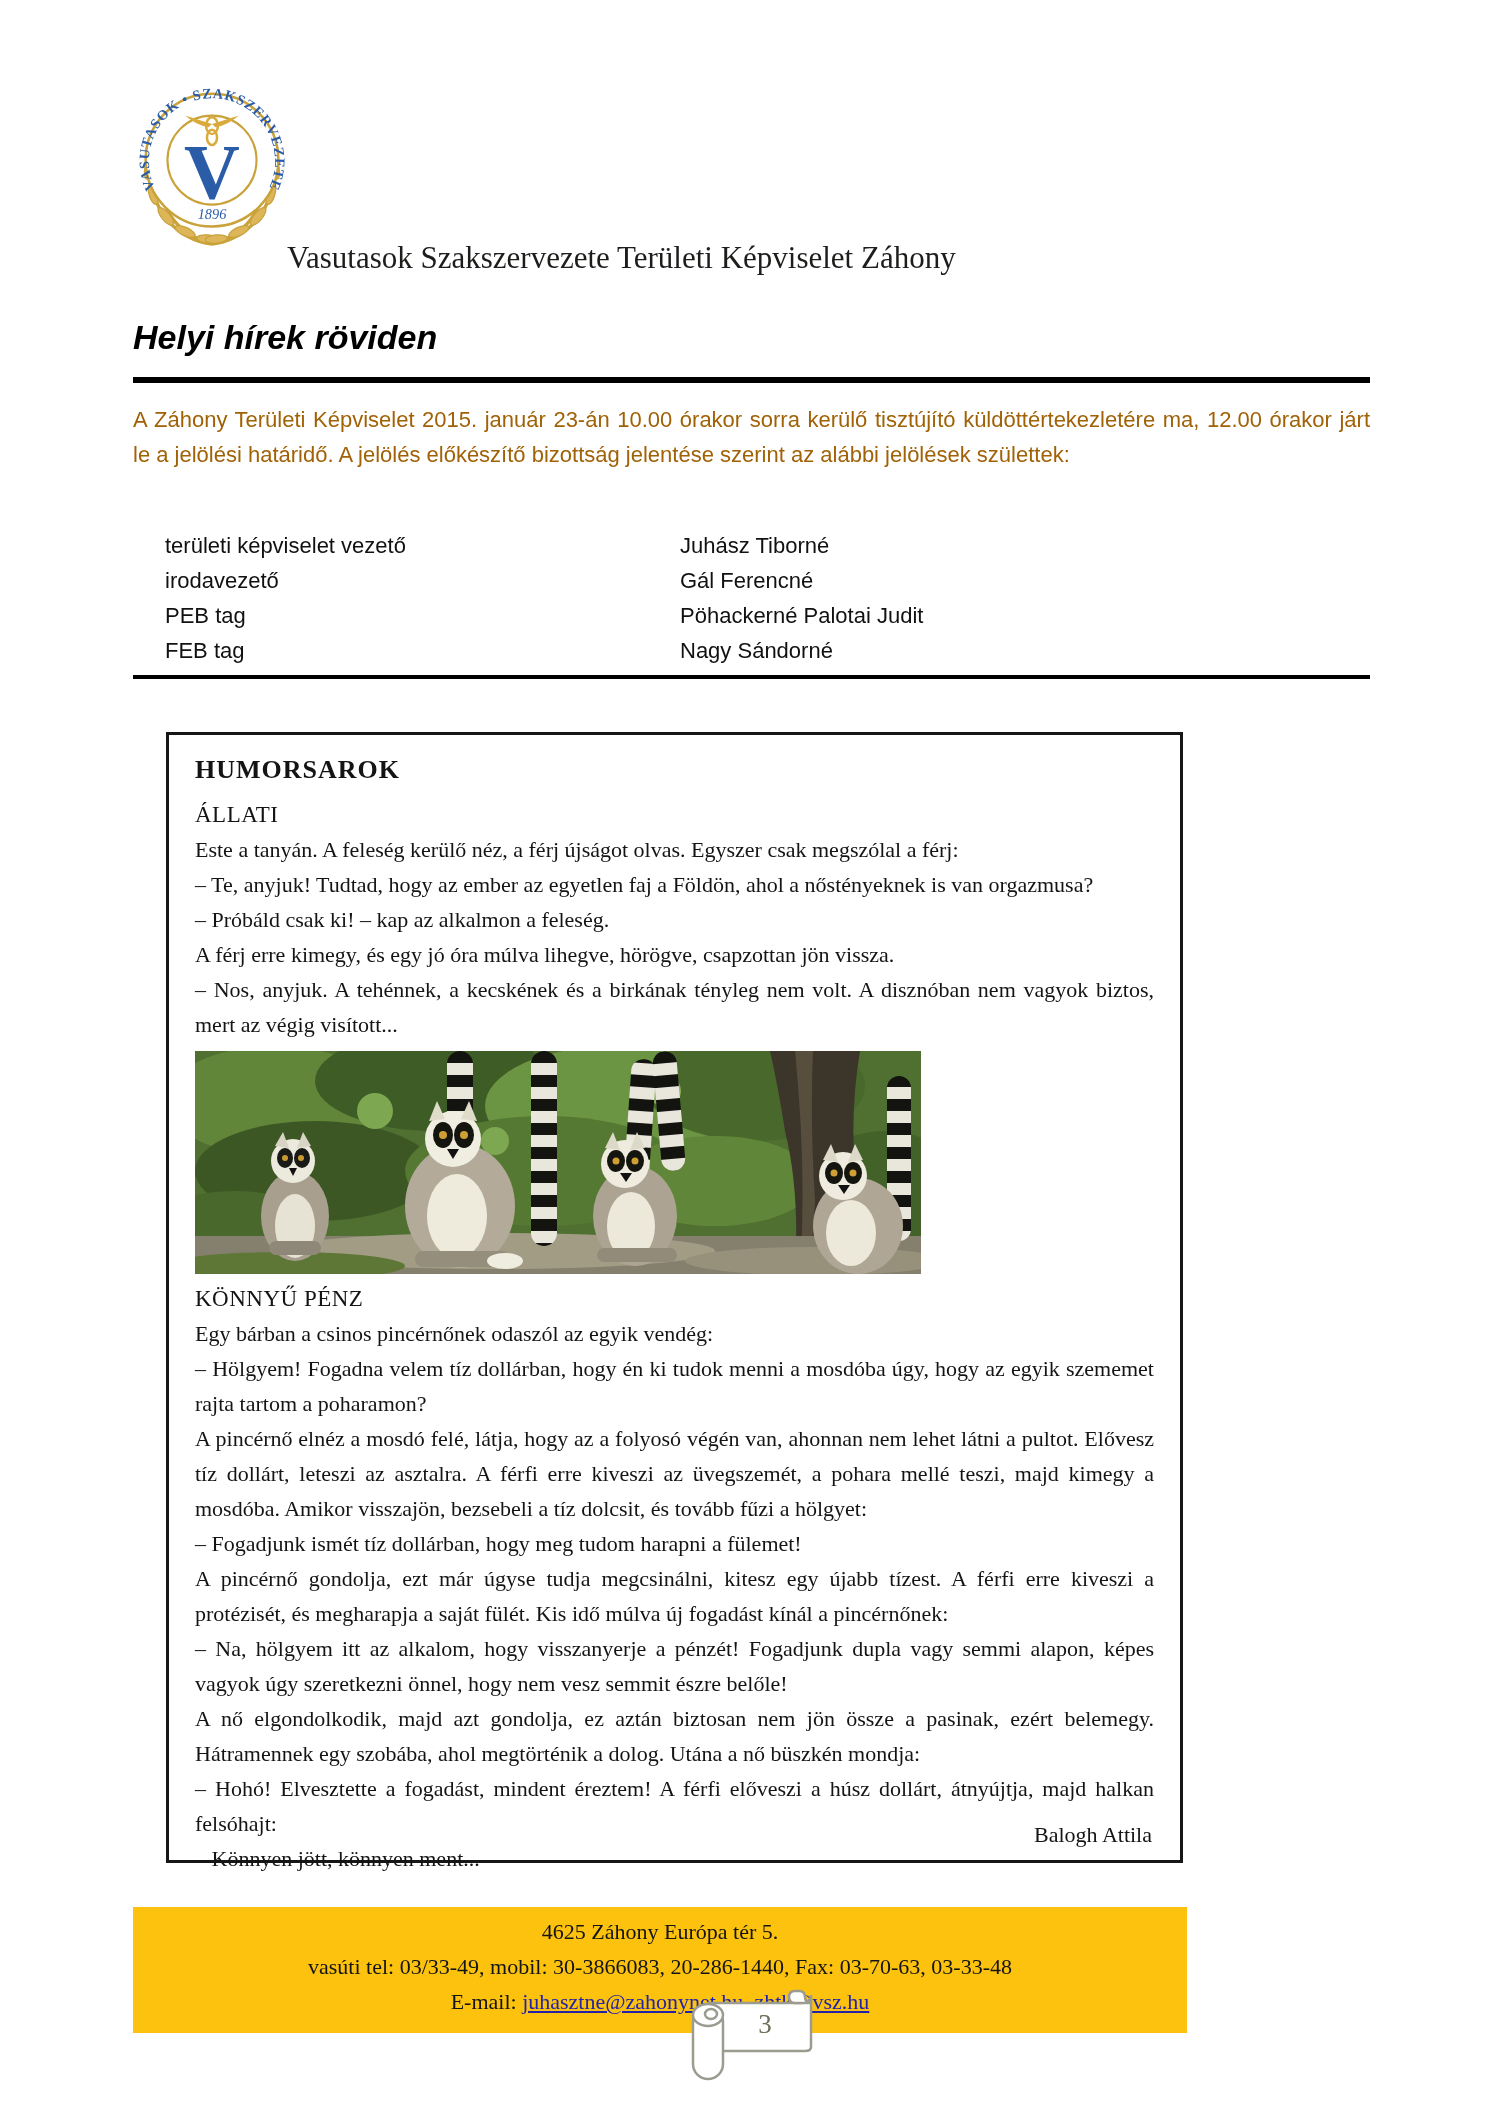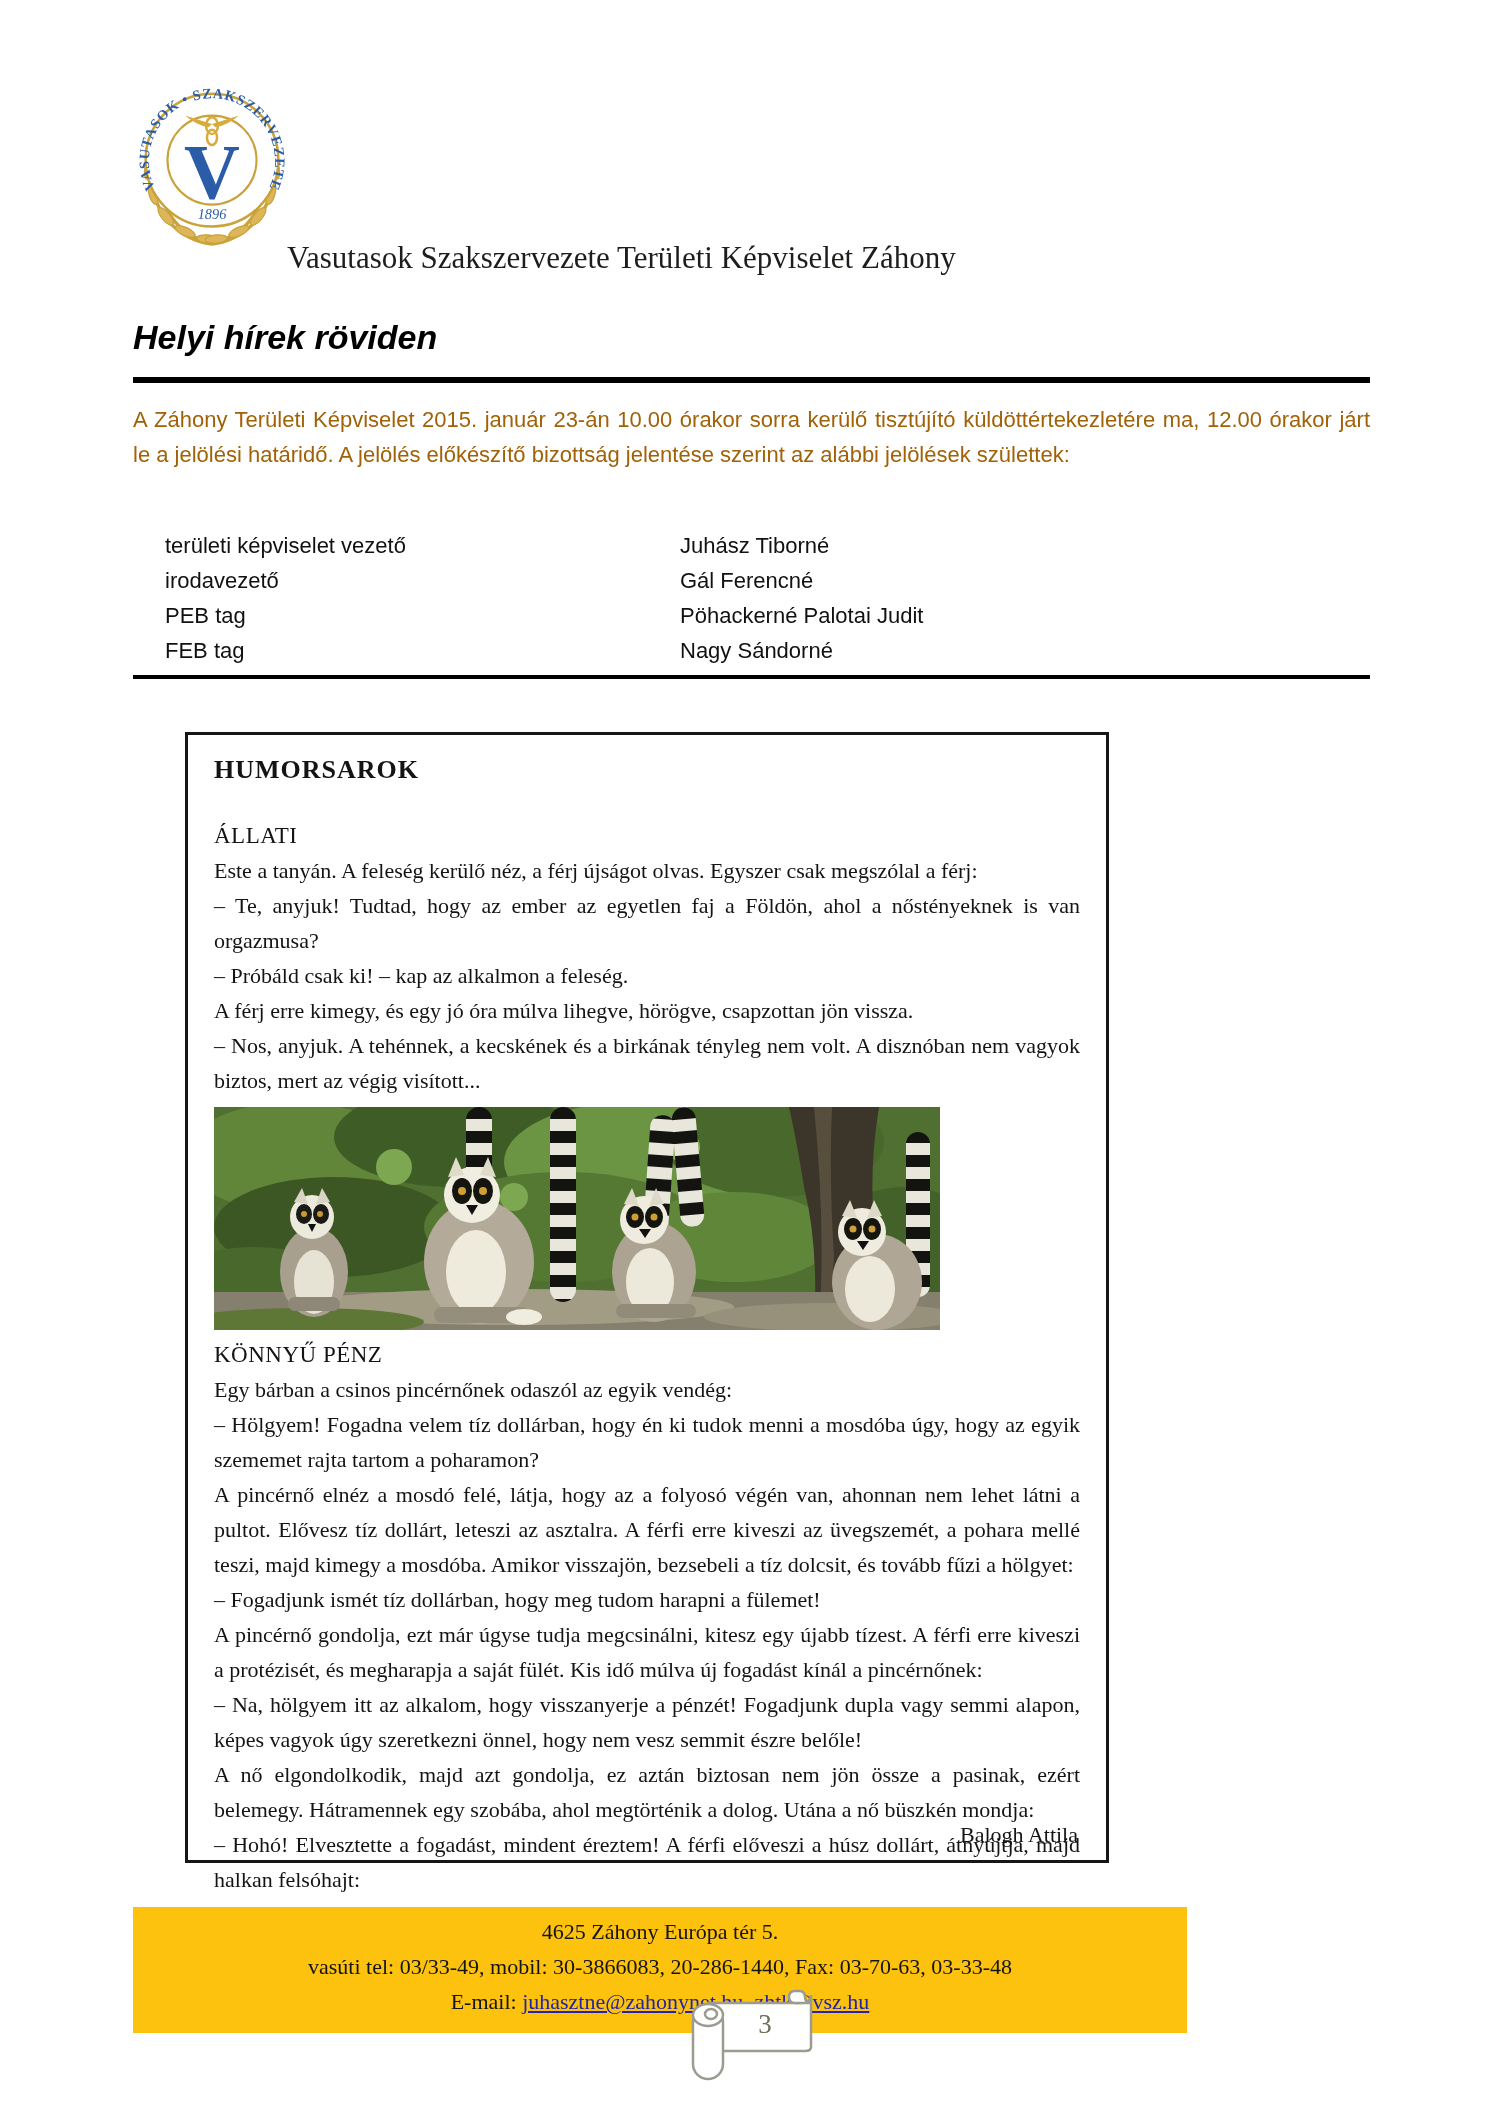--- a/index.html
+++ b/index.html
@@ -33,26 +33,26 @@
   }
 
   #nominations { position:absolute; left:133px; top:528px; width:1237px;
     font-family:"Liberation Sans", sans-serif; font-size:22px; color:#111;margin-left:32px; }
   .nom-row { display:flex; height:35px; line-height:35px; }
   .nom-pos { width:515px; }
   .nom-name { flex:1; }
 
   
   #humor-box {
-    position:absolute; left:185px; top:732px; width:924px; height:1131px;
+    position:absolute; left:166px; top:732px; width:1017px; height:1131px;
     border:3px solid #161616; padding:20px 26px 18px 26px;
     font-family:"Liberation Serif", serif; color:#141414;
   }
   #humor-heading { font-size:26px; font-weight:bold; letter-spacing:1px; }
-  .joke-title { font-size:23px; letter-spacing:0.5px; margin-top:38px; margin-bottom:4px; }
+  .joke-title { font-size:23px; letter-spacing:0.5px; margin-top:17px; margin-bottom:4px; }
   .joke-par { font-size:22px; line-height:35px; text-align:justify; }
   #lemur-photo { width:726px; height:223px; margin:9px 0 12px 0; }
   #humor-author { position:absolute; right:28px; bottom:12px; font-size:22px; }
 
   
   #footer {
     position:absolute; left:133px; top:1907px; width:1054px; height:126px;
     background:#fcc20e; text-align:center;
     font-family:"Liberation Serif", serif; font-size:22px; line-height:35px; color:#141414;
     padding-top:7px;

